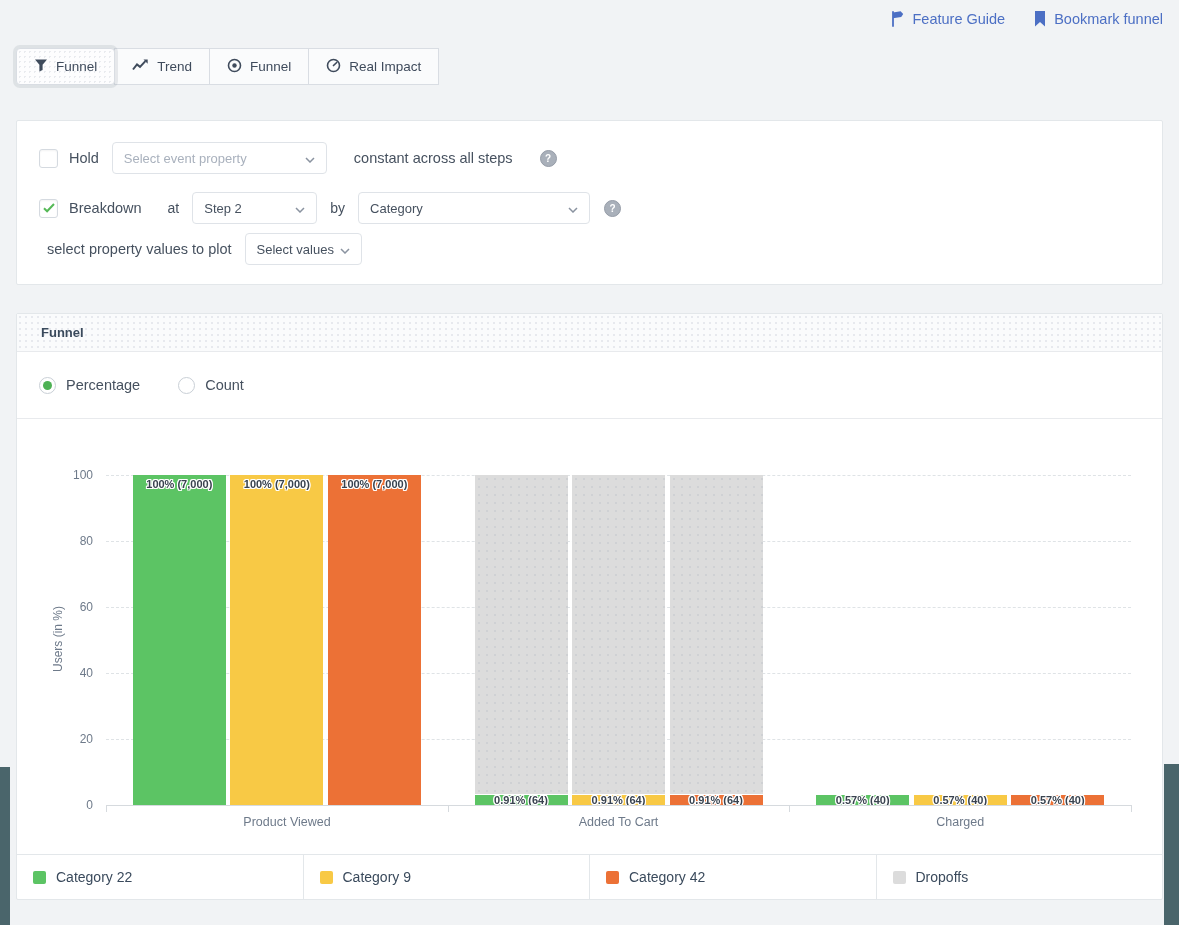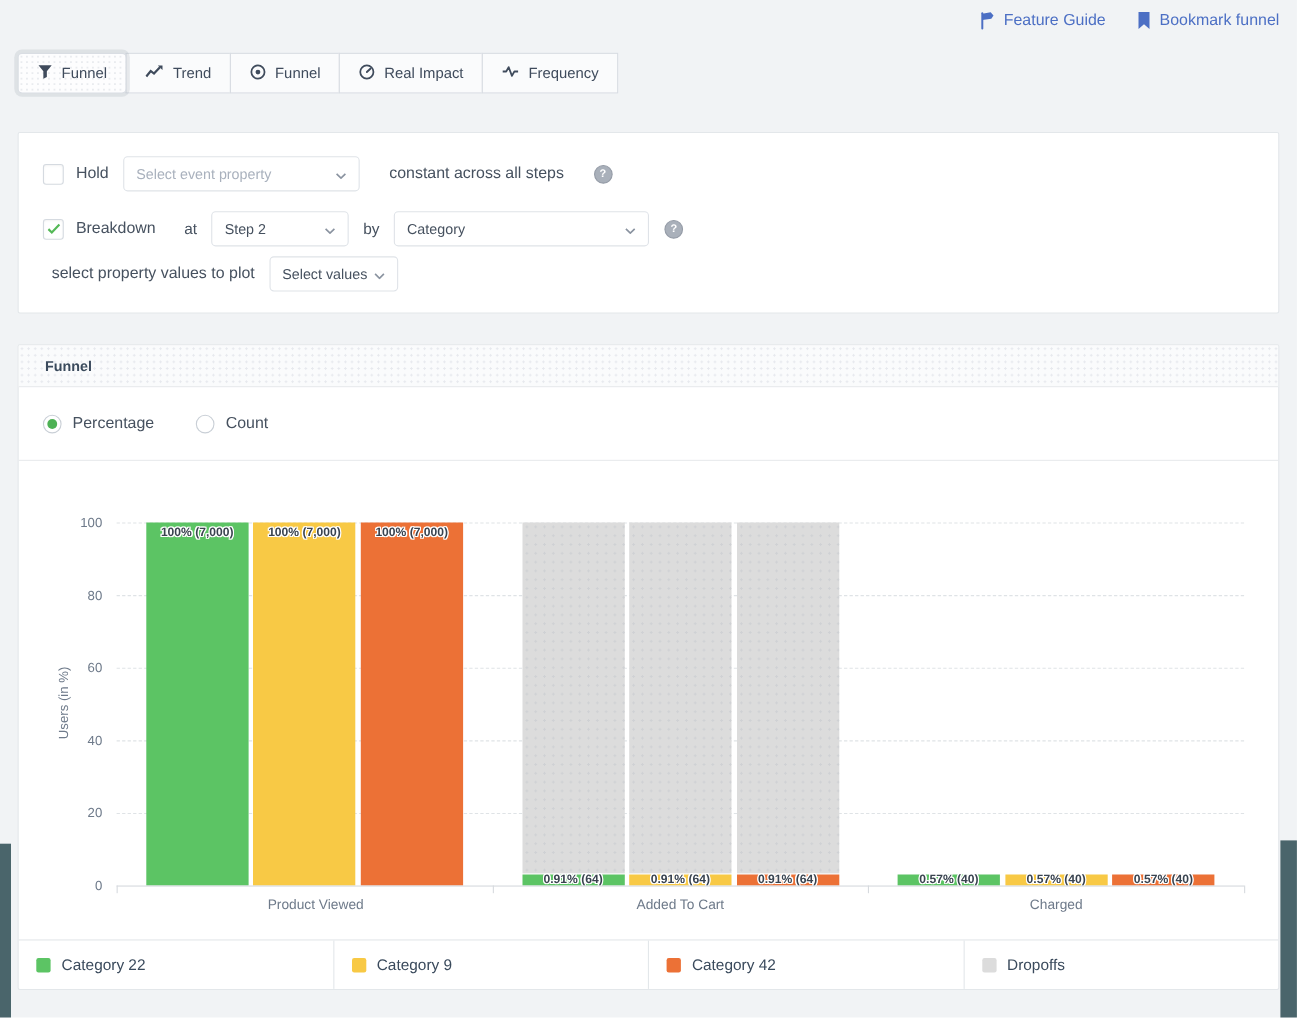--- a/index.html
+++ b/index.html
@@ -123,26 +123,20 @@
           <circle cx="7.5" cy="7.5" r="2.2" fill="#3f4b5c"></circle>
         </svg></span>
       <span>Funnel</span>
     </div>
     <div class="tab">
       <span class="icn"><svg width="15" height="15" viewBox="0 0 15 15">
           <circle cx="7.5" cy="7.5" r="6" fill="none" stroke="#3f4b5c" stroke-width="1.6"></circle>
           <path d="M7.5 7.5l3.2-3" stroke="#3f4b5c" stroke-width="1.7" stroke-linecap="round"></path>
         </svg></span>
       <span>Real Impact</span>
-    </div>
-    <div class="tab">
-      <span class="icn"><svg width="16" height="14" viewBox="0 0 16 14">
-          <path d="M1 7h3.2L6.4 3l3 8 2.2-4H15" fill="none" stroke="#3f4b5c" stroke-width="1.6" stroke-linejoin="round"></path>
-        </svg></span>
-      <span>Frequency</span>
     </div>
   </div>
 
 <div class="card controls-card">
   <div class="ctrl-row row-hold">
     <span class="checkbox"></span>
     <span class="ctrl-label">Hold</span>
     <div class="dropdown w215">
       <span class="dd-placeholder">Select event property</span>
       <span class="icn"><svg width="10" height="6" viewBox="0 0 10 6">

